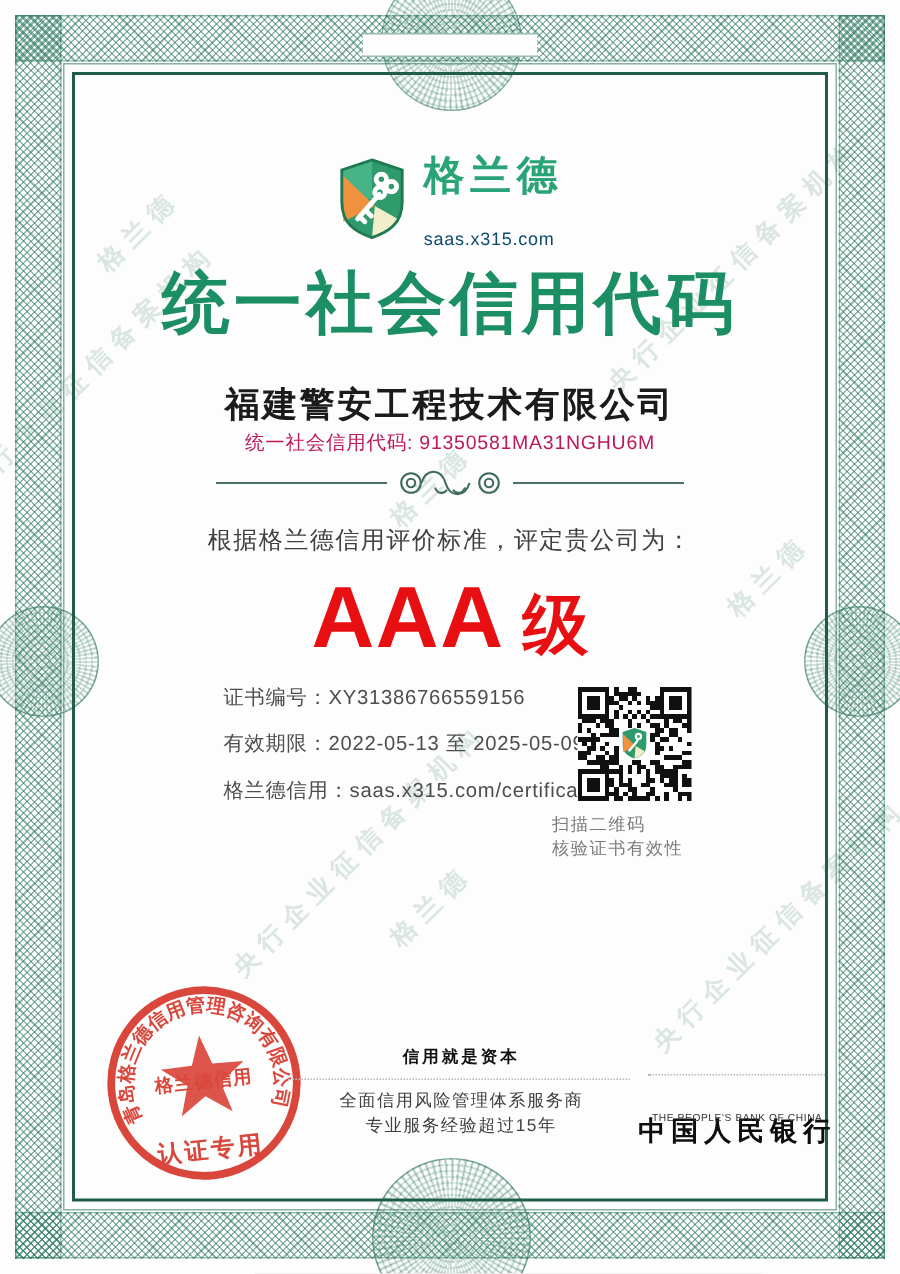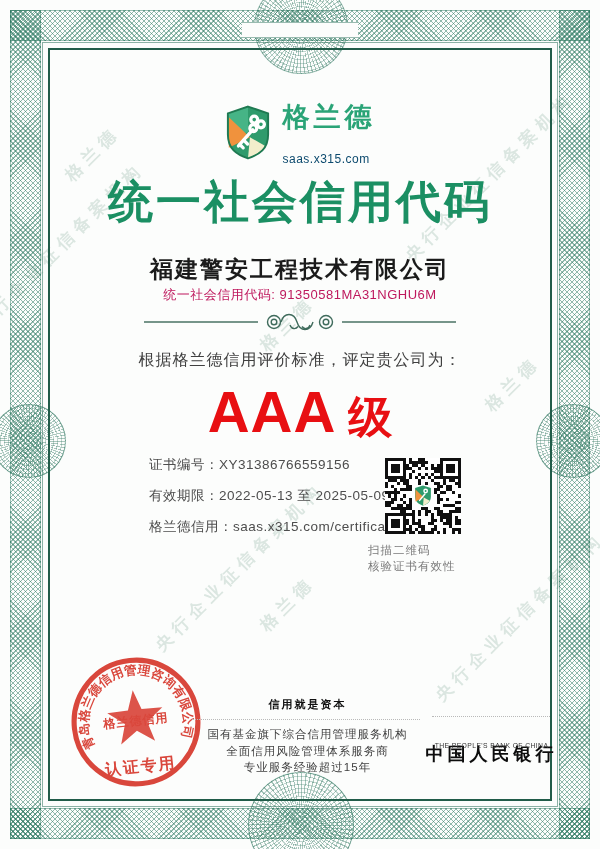--- a/index.html
+++ b/index.html
@@ -505,21 +505,20 @@
           <text x="80" y="83" text-anchor="middle" font-size="13" letter-spacing="1" fill="#d7382c" font-weight="bold" font-family="'Liberation Sans','DejaVu Sans',sans-serif">格兰德信用</text>
           <path fill="#d7382c" fill-opacity="0.93" d="M80,46 L87.3,66.9 L109.5,67.4 L91.9,80.9 L98.2,102.1 L80,89.5 L61.8,102.1 L68.1,80.9 L50.5,67.4 L72.7,66.9 Z"></path>
           <text x="80" y="133" text-anchor="middle" font-size="17" letter-spacing="2" fill="#d7382c" font-weight="bold" font-family="'Liberation Sans','DejaVu Sans',sans-serif">认证专用</text>
         </g>
       </svg>
     </div>
 
     <div class="abs slogan">信用就是资本</div>
     <div class="abs foot-dot foot-dot-c"></div>
     <div class="abs foot-lines">
-      <div>国有基金旗下综合信用管理服务机构</div>
       <div>全面信用风险管理体系服务商</div>
       <div>专业服务经验超过15年</div>
     </div>
 
     <div class="abs foot-dot foot-dot-r"></div>
     <div class="abs bank-cn">中国人民银行</div>
     <div class="abs bank-en">THE PEOPLE'S BANK OF CHINA</div>
 
   </div>
 </div>

